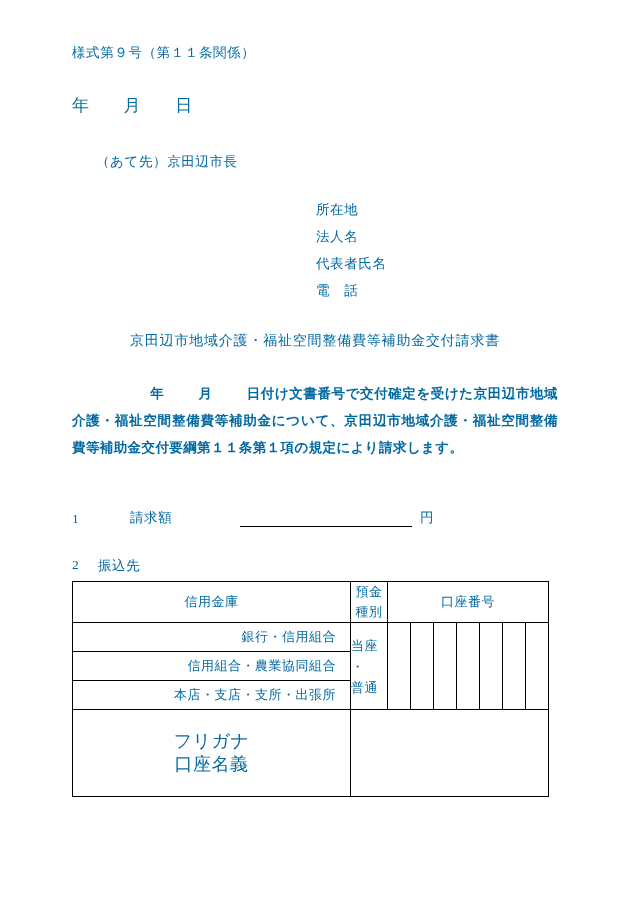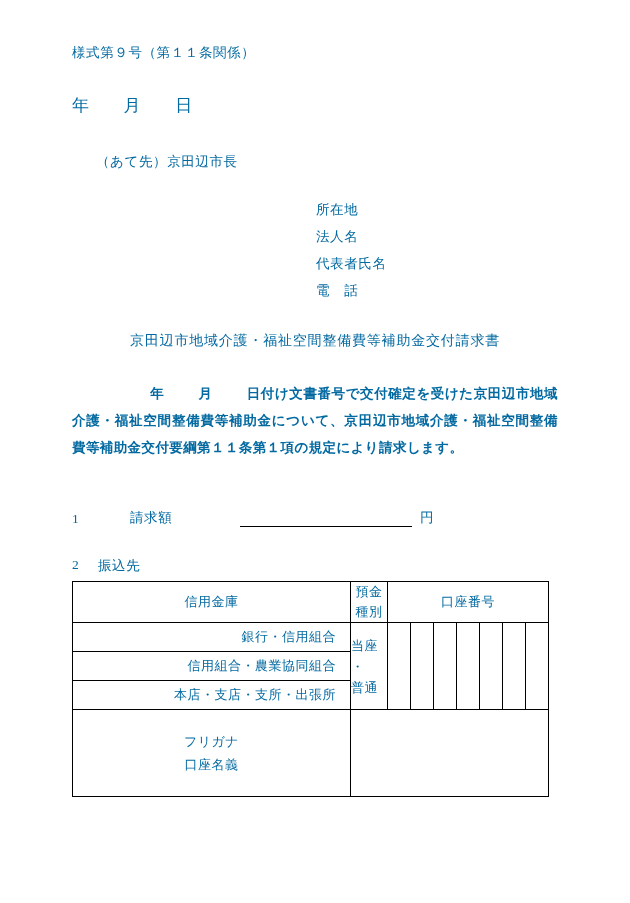--- a/index.html
+++ b/index.html
@@ -140,21 +140,21 @@
   }
   .kind-cell {
     font-size: 13px;
     line-height: 21px;
   }
   .acct-digit {
     width: 23px;
   }
   .furigana-cell {
     text-align: center;
-    font-size: 13px;
+    font-size: 18px;
     line-height: 23px;
     padding: 6px 0 !important;
   }
   .blank-wide {
     height: 74px;
   }
 </style>
 </head>
 <body>
 

